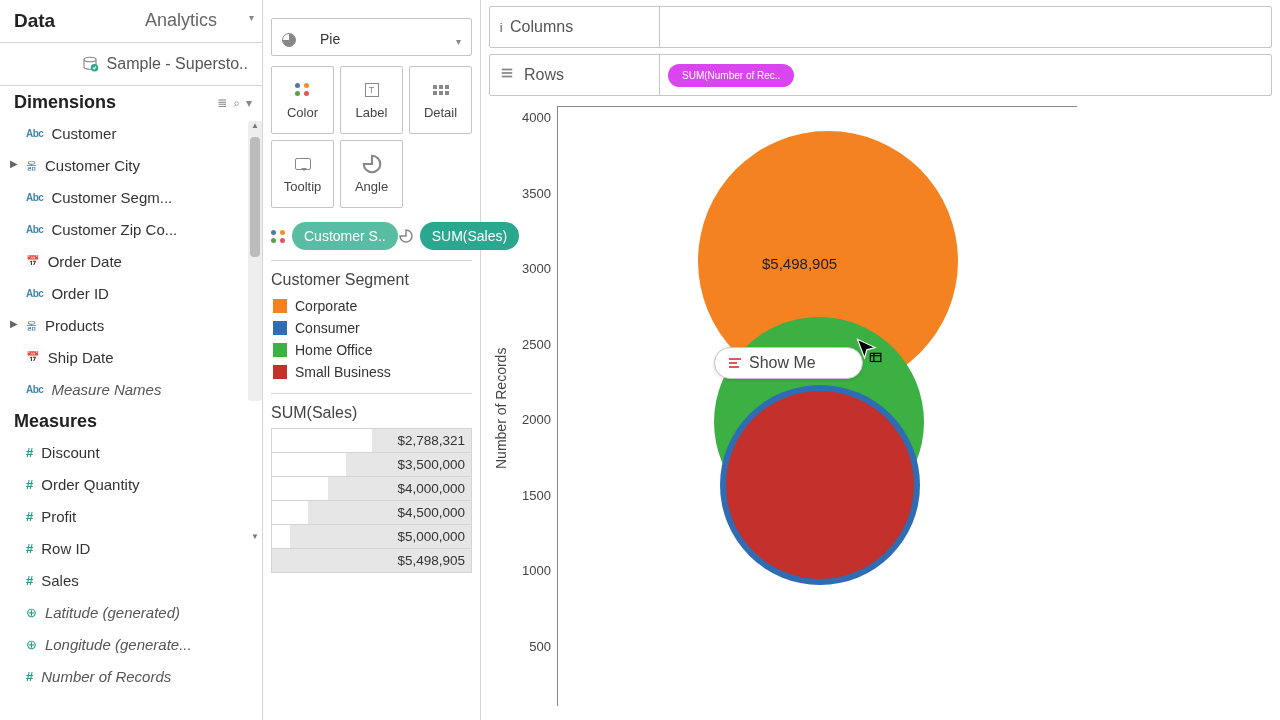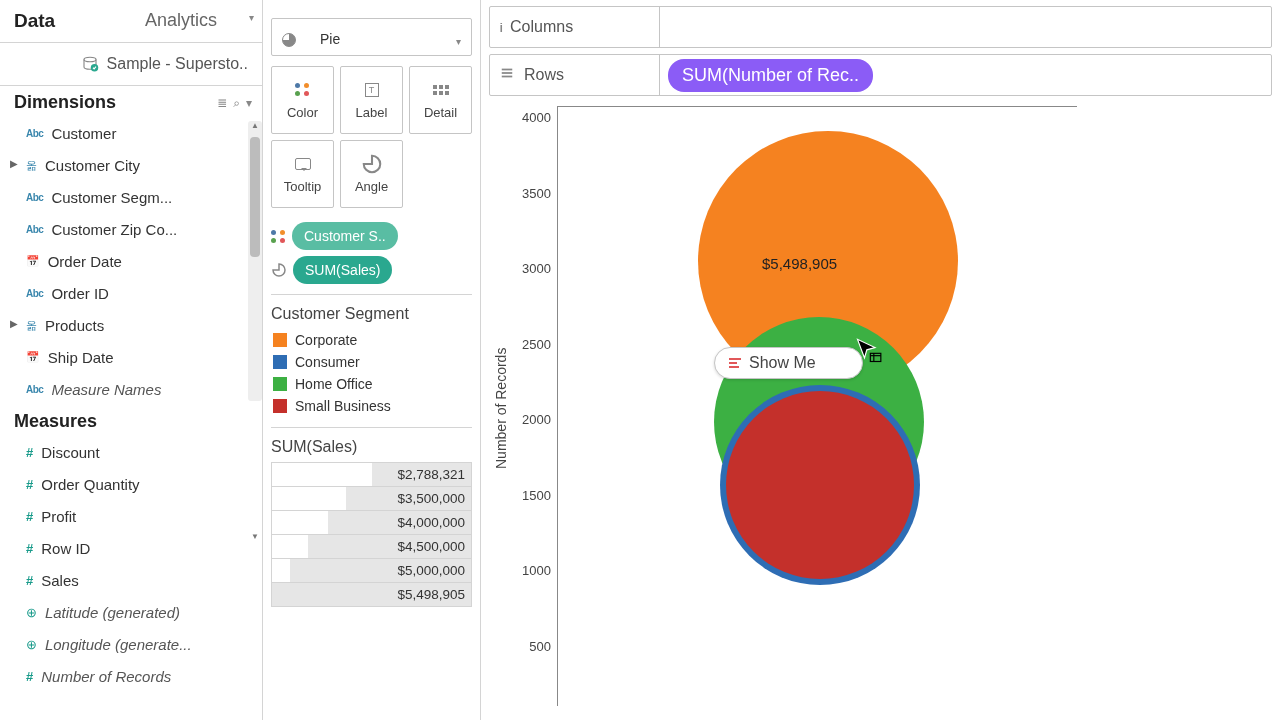--- a/index.html
+++ b/index.html
@@ -49,21 +49,21 @@
   .dots4 span:nth-child(3){width:5px;height:5px;border-radius:50%;background:#59a14f;}
   .dots4 span:nth-child(4){width:5px;height:5px;border-radius:50%;background:#e15759;}
   .sz-icon { width:14px;height:14px;border:2px solid #888;border-radius:50%;position:relative;}
   .sz-icon::after{content:"";position:absolute;width:6px;height:6px;background:#888;border-radius:50%;left:-10px;top:4px;}
   .lbl-icon { width:14px;height:14px;border:1.5px solid #888;display:flex;align-items:center;justify-content:center;font-size:9px;color:#888;}
   .dtl-icon { display:grid;grid-template-columns:4px 4px 4px;gap:2px;}
   .dtl-icon span{width:4px;height:4px;background:#888;}
   .tt-icon { width:16px;height:12px;border:1.5px solid #888;border-radius:2px;position:relative;}
   .tt-icon::after{content:"";position:absolute;bottom:-5px;left:5px;border:3px solid transparent;border-top-color:#888;}
   
-  .shelf-pills { display: flex; flex-direction: column; gap: 6px; padding-top: 4px; }
+  .shelf-pills { display: flex; padding-top: 4px; }
   .shelf-row { display: flex; align-items: center; gap: 6px; }
   .pill { padding: 6px 12px; border-radius: 14px; font-size: 14px; color: #fff; white-space: nowrap; overflow: hidden; text-overflow: ellipsis; max-width: 145px; }
   .pill.dim { background: #59bda3; }
   .pill.meas { background: #2aa88f; }
   
   .cust-seg { border-top: 1px solid #d4d4d4; padding-top: 10px; }
   .cust-seg h4 { font-size: 16px; font-weight: 400; color: #444; padding-bottom: 6px; }
   .legend-row { display: flex; align-items: center; gap: 8px; padding: 3px 2px; font-size: 14px; }
   .legend-sw { width: 14px; height: 14px; }
   
@@ -71,21 +71,21 @@
   .sum-sales h4 { font-size: 16px; font-weight: 400; color: #444; padding-bottom: 6px; }
   .bar-row { display: flex; justify-content: flex-end; align-items: center; height: 25px; border: 1px solid #d4d4d4; margin-bottom: -1px; background: #fff; position: relative; }
   .bar-fill { position: absolute; right: 0; top: 0; bottom: 0; background: #e6e6e6; }
   .bar-label { position: relative; z-index: 1; padding-right: 6px; font-size: 13.5px; color: #333; }
   
   
   .viz-area { flex: 1; display: flex; flex-direction: column; padding: 6px 8px; gap: 6px; }
   .shelf-bar { display: flex; border: 1px solid #c5c5c5; border-radius: 2px; height: 42px; }
   .shelf-label { width: 170px; display: flex; align-items: center; gap: 10px; padding-left: 10px; font-size: 16px; color: #555; border-right: 1px solid #c5c5c5; }
   .shelf-content { flex: 1; display: flex; align-items: center; padding-left: 8px; }
-  .shelf-pill { padding: 6px 14px; border-radius: 16px; background: #8b5cf6; color: #fff; font-size: 18px; }
+  .shelf-pill { padding: 6px 14px; border-radius: 16px; background: #d946ef; color: #fff; font-size: 10px; }
   .cols-icon { font-size: 13px; letter-spacing: -3px; color: #888; }
   .rows-icon svg { width:14px; height:14px; }
   
   .canvas-wrap { flex: 1; display: flex; position: relative; }
   .yaxis-title { writing-mode: vertical-rl; transform: rotate(180deg); font-size: 14px; color: #444; padding: 0 4px; display: flex; align-items: center; justify-content: center; }
   .yaxis-ticks { display: flex; flex-direction: column; justify-content: space-between; width: 44px; padding: 8px 6px 60px 0; text-align: right; font-size: 13px; color: #444; }
   .plot { position: relative; flex: 0 0 520px; border: 1px solid #888; border-right: none; border-bottom: none; height: 600px; margin-top: 4px;}
   .circle { position: absolute; border-radius: 50%; }
   .c-orange { width: 260px; height: 260px; background: #f58220; left: 140px; top: 24px; }
   .c-green  { width: 210px; height: 210px; background: #3cb043; left: 156px; top: 210px; }

